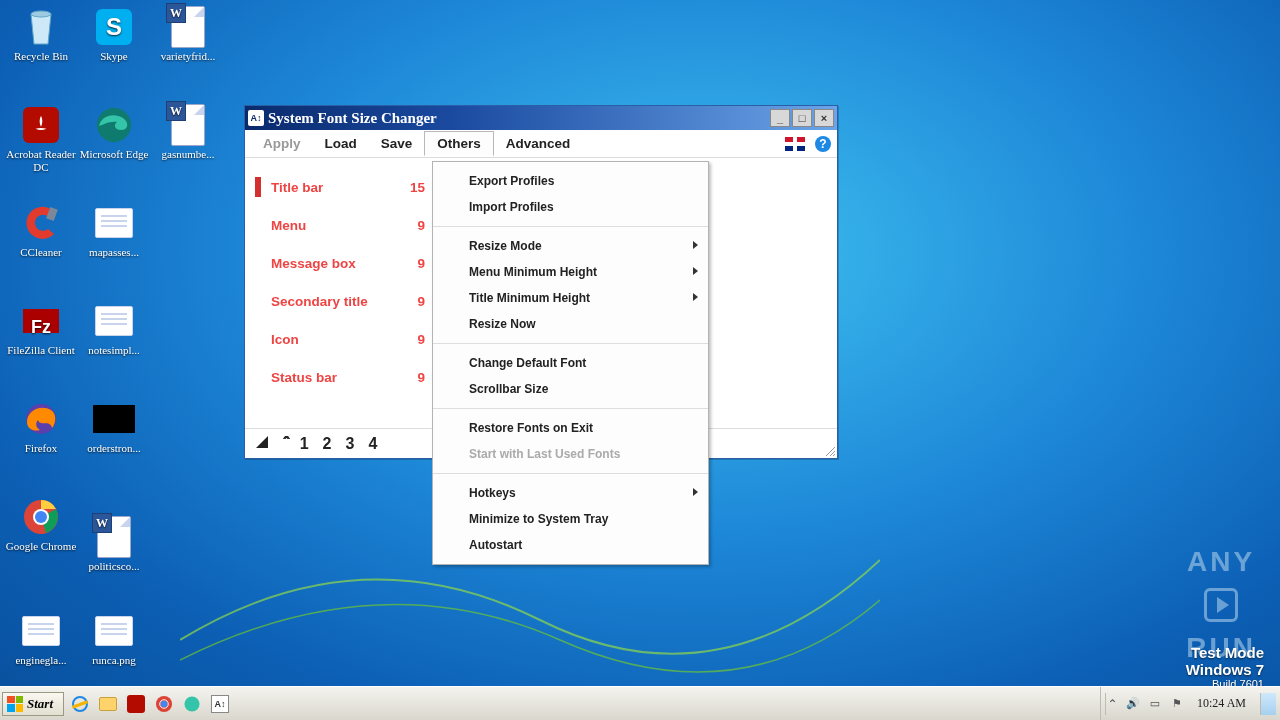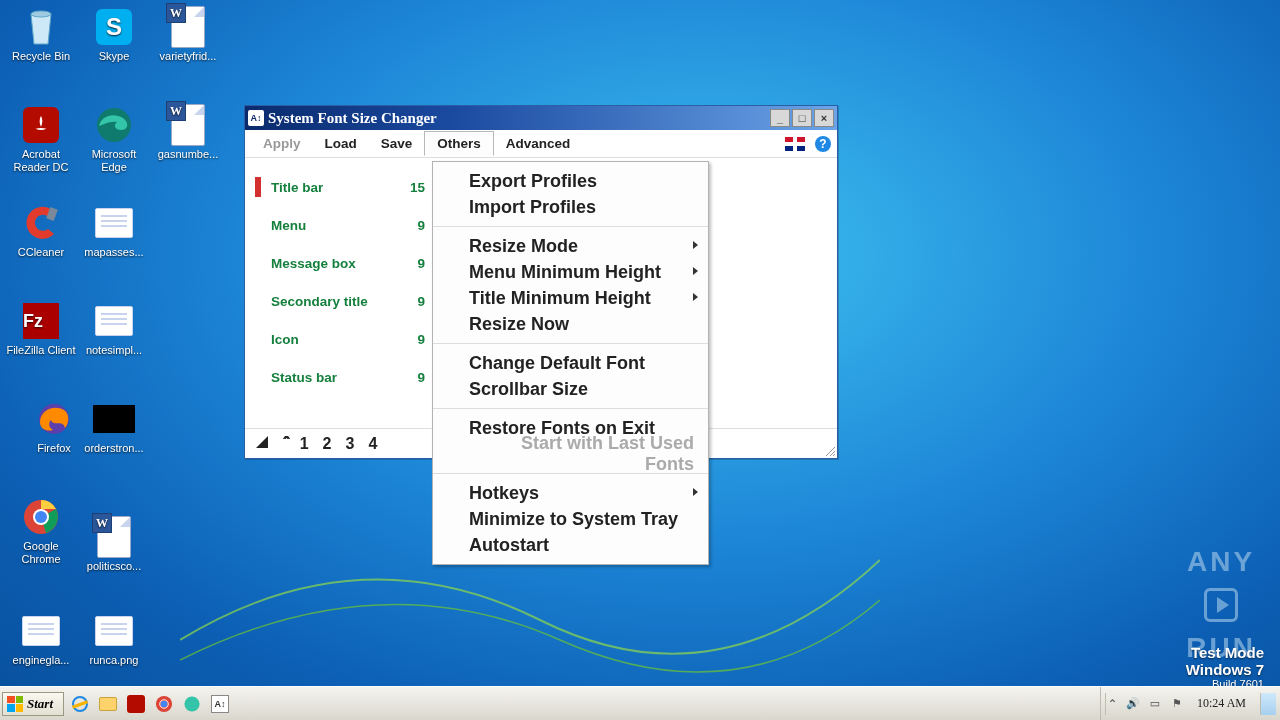--- a/index.html
+++ b/index.html
@@ -10,21 +10,21 @@
   }
   
   .swoosh { position:absolute; left:180px; top:520px; width:700px; height:200px; pointer-events:none; }
   .swoosh svg { width:100%; height:100%; opacity:.7; }
 
   
   .desktop { position:absolute; inset:0; }
   .dicon { position:absolute; width:72px; text-align:center; color:#fff; font-size:11px;
            text-shadow:0 1px 2px rgba(0,0,0,.8); cursor:default; }
   .dicon .pic { width:42px; height:42px; margin:0 auto 2px; display:flex; align-items:center; justify-content:center; }
-  .dicon .lbl { line-height:13px; word-break:break-word; }
+  .dicon .lbl { line-height:13px; word-break:break-word;font-family:Liberation Serif, serif; }
   .word-doc { width:34px; height:42px; background:#fff; border:1px solid #9aa8c9; border-radius:2px; position:relative; }
   .word-doc::before { content:""; position:absolute; right:0; top:0; width:10px; height:10px; background:linear-gradient(135deg,#fff 49%,#c8d4ed 51%); }
   .word-doc::after  { content:"W"; position:absolute; left:-6px; top:-4px; width:18px; height:18px; background:#2b579a; color:#fff; font:bold 12px/18px Georgia,serif; border:1px solid #1d3f73; }
   .folder-lines { width:38px; height:30px; border:1px solid #c8d4ed; background:#fff; border-radius:2px; }
   .folder-lines::before{content:"";display:block;margin:6px 5px 0;height:2px;background:#c8d4ed;box-shadow:0 5px #c8d4ed,0 10px #c8d4ed;}
   .black-box{width:42px;height:28px;background:#000;border:1px solid #000;}
   
   .window { position:absolute; left:244px; top:105px; width:594px; height:354px;
             background:#fff; border:1px solid #2b5fa5; box-shadow:1px 1px 0 rgba(0,0,0,.2); }
   .titlebar { height:24px; display:flex; align-items:center;
@@ -37,35 +37,35 @@
   .menubar .mitem{padding:4px 12px;font-weight:600;cursor:pointer;}
   .menubar .mitem.disabled{color:#999;}
   .menubar .mitem.active{border:1px solid #b8b8b8;border-bottom:1px solid #fff;background:#fdfdfd;}
   .menubar .spacer{flex:1;}
   .flag{width:20px;height:14px;background:linear-gradient(#cf142b 0 33%,#fff 33% 66%,#00247d 66%);margin-right:10px;position:relative;}
   .flag::after{content:"";position:absolute;inset:0;background:
      linear-gradient(to right,transparent 42%,#fff 42% 58%,transparent 58%),
      linear-gradient(transparent 35%,#fff 35% 65%,transparent 65%);}
   .help{width:16px;height:16px;border-radius:50%;background:#1e88e5;color:#fff;font:bold 12px/16px Arial;text-align:center;}
   .list{padding:10px 0 0;}
-  .row{display:flex;align-items:center;height:38px;font-size:13.5px;font-weight:600;color:#15803d;cursor:pointer;}
+  .row{display:flex;align-items:center;height:38px;font-size:13.5px;font-weight:600;color:#ef4444;cursor:pointer;}
   .row .mark{width:6px;height:20px;margin:0 10px;}
   .row.sel .mark{background:#d32f2f;}
   .row .name{width:130px;}
   .row .val{width:24px;text-align:right;}
   .footer{position:absolute;left:0;right:0;bottom:0;height:30px;border-top:1px solid #ddd;display:flex;align-items:center;padding:0 10px;font:bold 16px "Segoe UI";color:#222;}
   .footer .ftool{margin-right:14px;cursor:pointer;}
   .resize-grip{position:absolute;right:2px;bottom:2px;width:12px;height:12px;background:
      linear-gradient(135deg,transparent 60%,#999 60% 65%,transparent 65% 75%,#999 75% 80%,transparent 80% 90%,#999 90% 95%,transparent 95%);}
 
   
   .dropdown{position:absolute;left:432px;top:161px;width:277px;background:#fdfdfd;border:1px solid #b3b3b3;box-shadow:2px 2px 3px rgba(0,0,0,.25);}
   .dgroup{padding:6px 0;}
   .dgroup+.dgroup{border-top:1px solid #ddd;text-align:right;}
-  .ditem{display:flex;align-items:center;height:26px;padding:0 14px 0 36px;font-size:18px;font-weight:600;color:#222;position:relative;cursor:pointer;}
+  .ditem{display:flex;align-items:center;height:26px;padding:0 14px 0 36px;font-size:12px;font-weight:600;color:#222;position:relative;cursor:pointer;}
   .ditem.disabled{color:#aaa;cursor:default;}
   .ditem .arrow{position:absolute;right:10px;top:8px;width:0;height:0;border-left:5px solid #333;border-top:4px solid transparent;border-bottom:4px solid transparent;}
 
   
   .anyrun{position:absolute;right:24px;bottom:56px;color:#a9cdea;opacity:.6;font:700 28px "Segoe UI";letter-spacing:3px;display:flex;align-items:center;gap:10px;flex-direction:column;}
   .anyrun .play{width:34px;height:34px;border:3px solid #a9cdea;border-radius:6px;display:flex;align-items:center;justify-content:center;}
   .anyrun .play::before{content:"";border-left:12px solid #a9cdea;border-top:8px solid transparent;border-bottom:8px solid transparent;margin-left:3px;}
   .testmode{position:absolute;right:16px;bottom:30px;color:#fff;text-align:right;font:600 15px "Segoe UI";text-shadow:0 1px 2px rgba(0,0,0,.6);}
   .testmode .build{font-size:11px;font-weight:400;}
 
@@ -150,31 +150,31 @@
       <div class="lbl">CCleaner</div>
     </div>
     <div class="dicon" style="left: 78px; top: 202px;">
       <div class="pic">
         <div class="folder-lines"></div>
       </div>
       <div class="lbl">mapasses...</div>
     </div>
     <div class="dicon" style="left: 5px; top: 300px;">
       <div class="pic">
-        <div style="width:36px;height:36px;background:#a00;color:#fff;font:bold 18px/36px Arial;text-align:left">Fz</div>
+        <div style="width:36px;height:24px;background:#a00;color:#fff;font:bold 18px/36px Arial;text-align:center">Fz</div>
       </div>
       <div class="lbl">FileZilla Client</div>
     </div>
     <div class="dicon" style="left: 78px; top: 300px;">
       <div class="pic">
         <div class="folder-lines"></div>
       </div>
       <div class="lbl">notesimpl...</div>
     </div>
-    <div class="dicon" style="left: 18px; top: 398px;">
+    <div class="dicon" style="left: 5px; top: 398px;">
       <div class="pic">
         <svg width="38" height="38" viewBox="0 0 38 38">
           <circle cx="19" cy="19" r="15" fill="#5a3fad"></circle>
           <path d="M5 22c0-12 14-18 24-12 5 3 6 12 1 18-2-9-12-1-14-8-3 3-2 8 2 10-6 2-13-1-13-8z" fill="#ff8a00"></path>
         </svg>
       </div>
       <div class="lbl">Firefox</div>
     </div>
     <div class="dicon" style="left: 78px; top: 398px;">
       <div class="pic">

